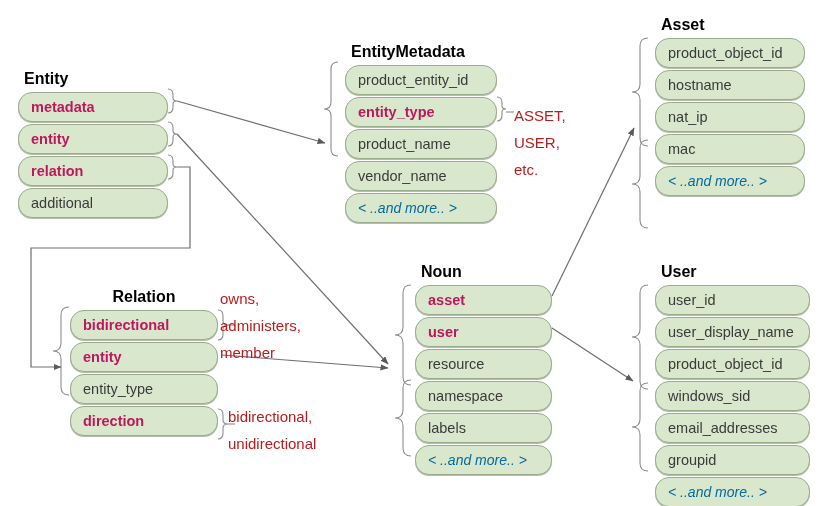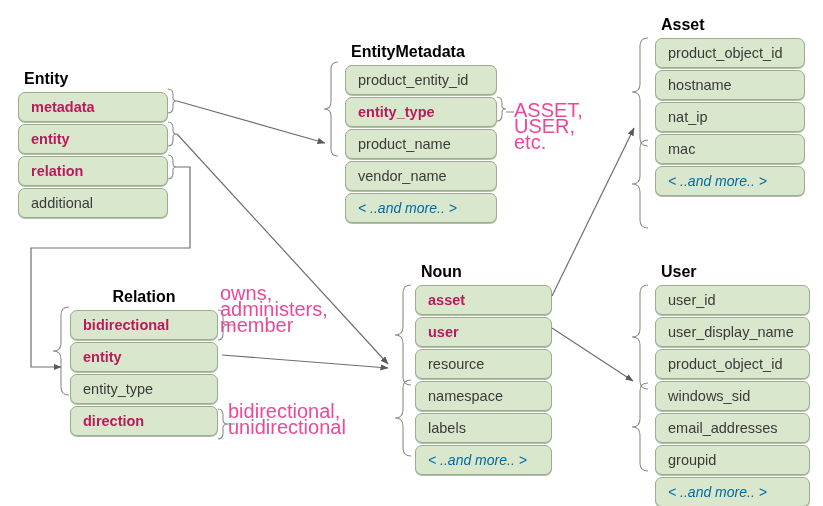--- a/index.html
+++ b/index.html
@@ -18,36 +18,36 @@
   .group-title{
     font-size:16px;font-weight:bold;color:#000;
     margin:0 0 4px 6px;line-height:18px;white-space:nowrap;
   }
   .rows{display:flex;flex-direction:column;gap:2px;}
   .row{
     box-sizing:border-box;
     height:30px;line-height:28px;
     background:#d9e8cd;
     border:1px solid #9aad8c;
-    border-radius:7px;
+    border-radius:14px;
     padding:0 0 12px 12px;
     font-size:14.5px;
     color:#3a3a3a;
     box-shadow:0 1px 0 rgba(120,135,110,.55);
     white-space:nowrap;
     overflow:hidden;
   }
   .row.bold{font-weight:bold;color:#be185d;}
   .row.more{color:#0369a1;font-style:italic;font-size:14px;}
 
   .note{
     position:absolute;
-    font-size:20px;
-    line-height:16px;
-    color:#ec4899;
+    font-size:15px;
+    line-height:27px;
+    color:#b91c1c;
     white-space:pre;
   }
 </style>
 </head>
 <body>
 
 <div id="canvas">
 
   <svg class="wires" viewBox="0 0 823 506">
     <defs>

